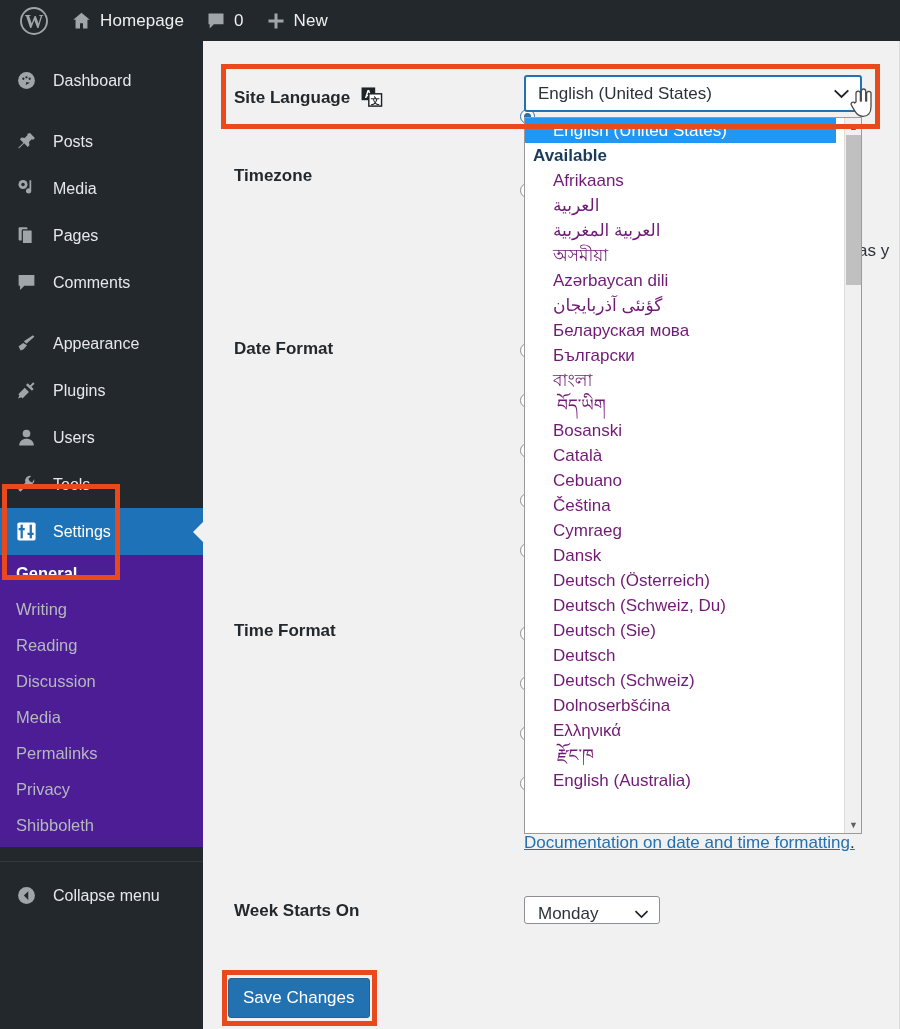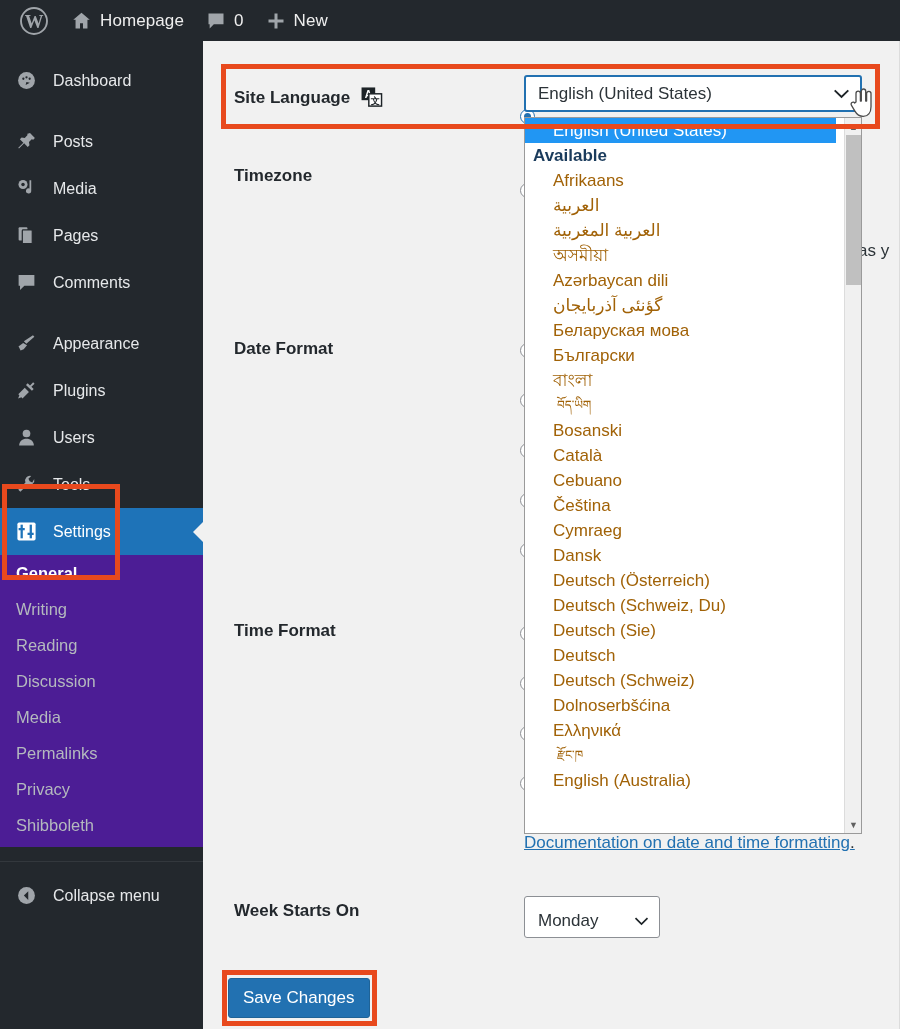--- a/index.html
+++ b/index.html
@@ -100,25 +100,25 @@
   }
   .dd-list {
     position: absolute; left: 0; top: 0; width: 311px; height: 100%;
     overflow: hidden;
   }
   .dd-optgroup {
     font-size: 17px; font-weight: bold; color: #1a3b5c;
     padding: 0 0 0 8px; height: 25px; line-height: 25px; white-space: nowrap;
   }
   .dd-option {
-    font-size: 17px; color: #a16207; padding: 0 0 0 28px;
+    font-size: 17px; color: #701a75; padding: 0 0 0 28px;
     height: 25px; line-height: 25px; white-space: nowrap;
   }
   .dd-option.selected { background: #2196f3; color: #ffffff; }
-  .dd-option.small { font-size: 12px; padding-left: 32px; }
+  .dd-option.small { font-size: 17px; padding-left: 32px; }
 
   
   .dd-scroll {
     position: absolute; right: 0; top: 0; width: 17px; height: 100%;
     background: #f0f0f0; border-left: 1px solid #dcdcdc;
   }
   .dd-sb-up, .dd-sb-down {
     position: absolute; left: 0; width: 17px; height: 17px;
     display: flex; align-items: center; justify-content: center;
     color: #606060; font-size: 9px;
@@ -129,21 +129,21 @@
     position: absolute; left: 1px; width: 15px; background: #c0c0c0;
   }
 
   
   .doc-link {
     position: absolute; font-size: 17px; color: #2271b1;
     text-decoration: underline; white-space: nowrap;
   }
   .doc-period { color: #2c3338; text-decoration: none; }
   .small-select {
-    position: absolute; height: 42px; background: #fff;
+    position: absolute; height: 28px; background: #fff;
     border: 1px solid #8c8f94; border-radius: 3px;
     display: flex; align-items: center; justify-content: space-between;
     padding: 8px 10px 0 13px; font-size: 17px; color: #2c3338;
   }
   .save-btn {
     position: absolute; background: #2271b1; color: #fff;
     border: 1px solid #1f6397; border-radius: 3px;
     font-size: 17px; padding: 9px 14px; font-family: "Liberation Sans", sans-serif;
     cursor: pointer;
   }

